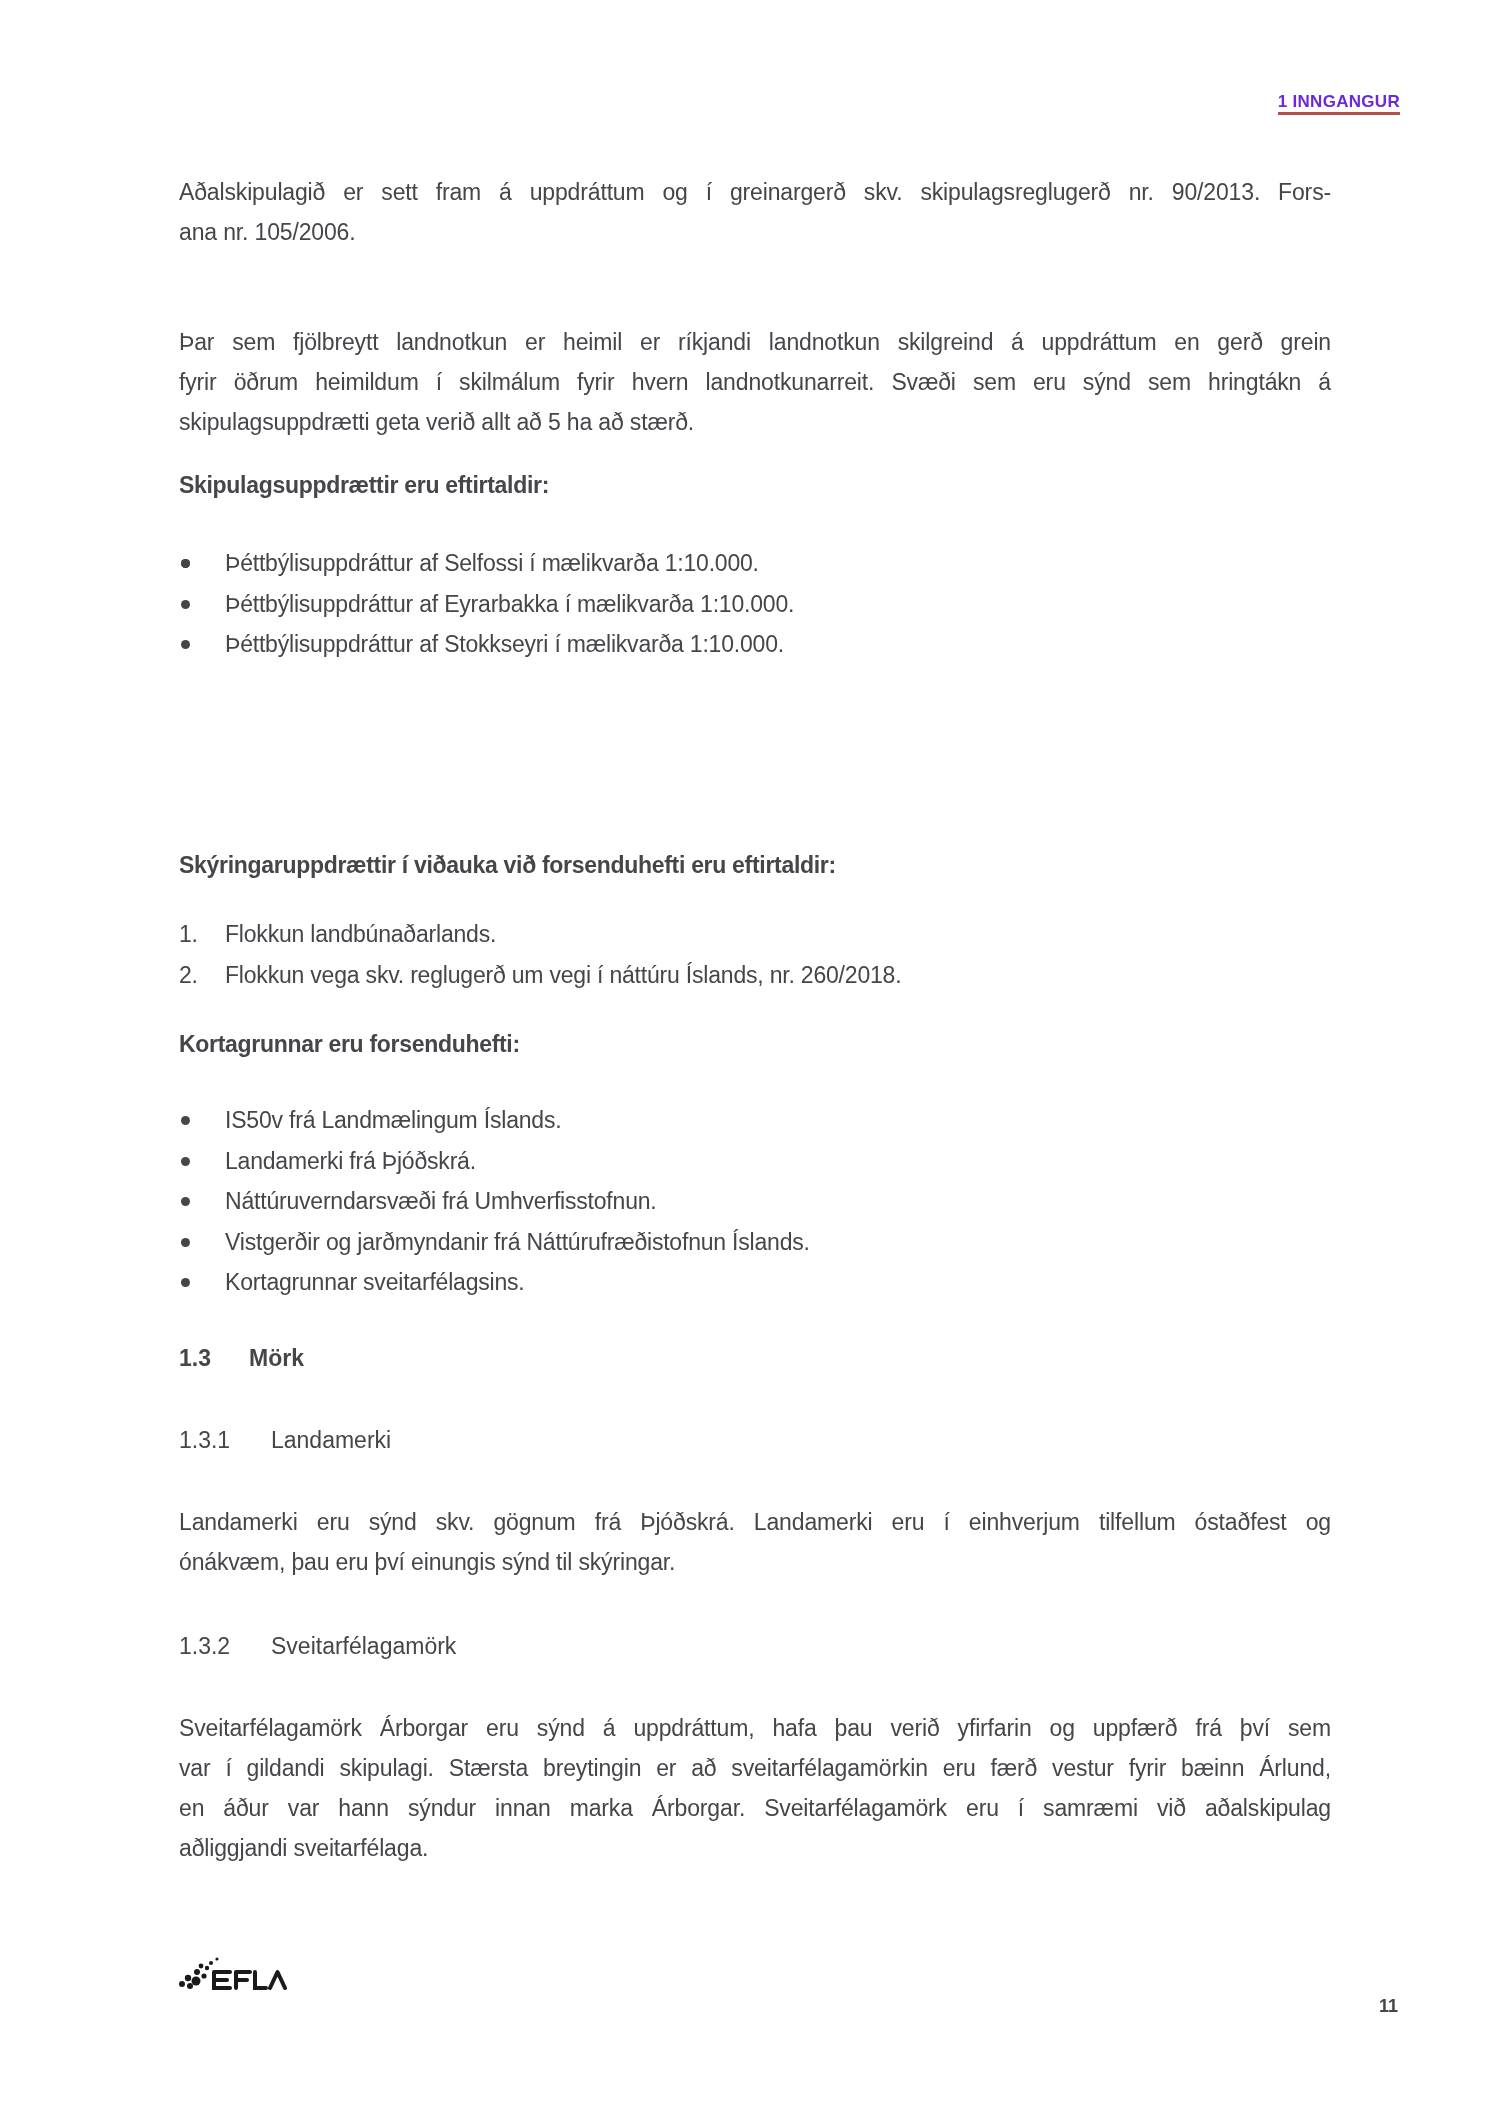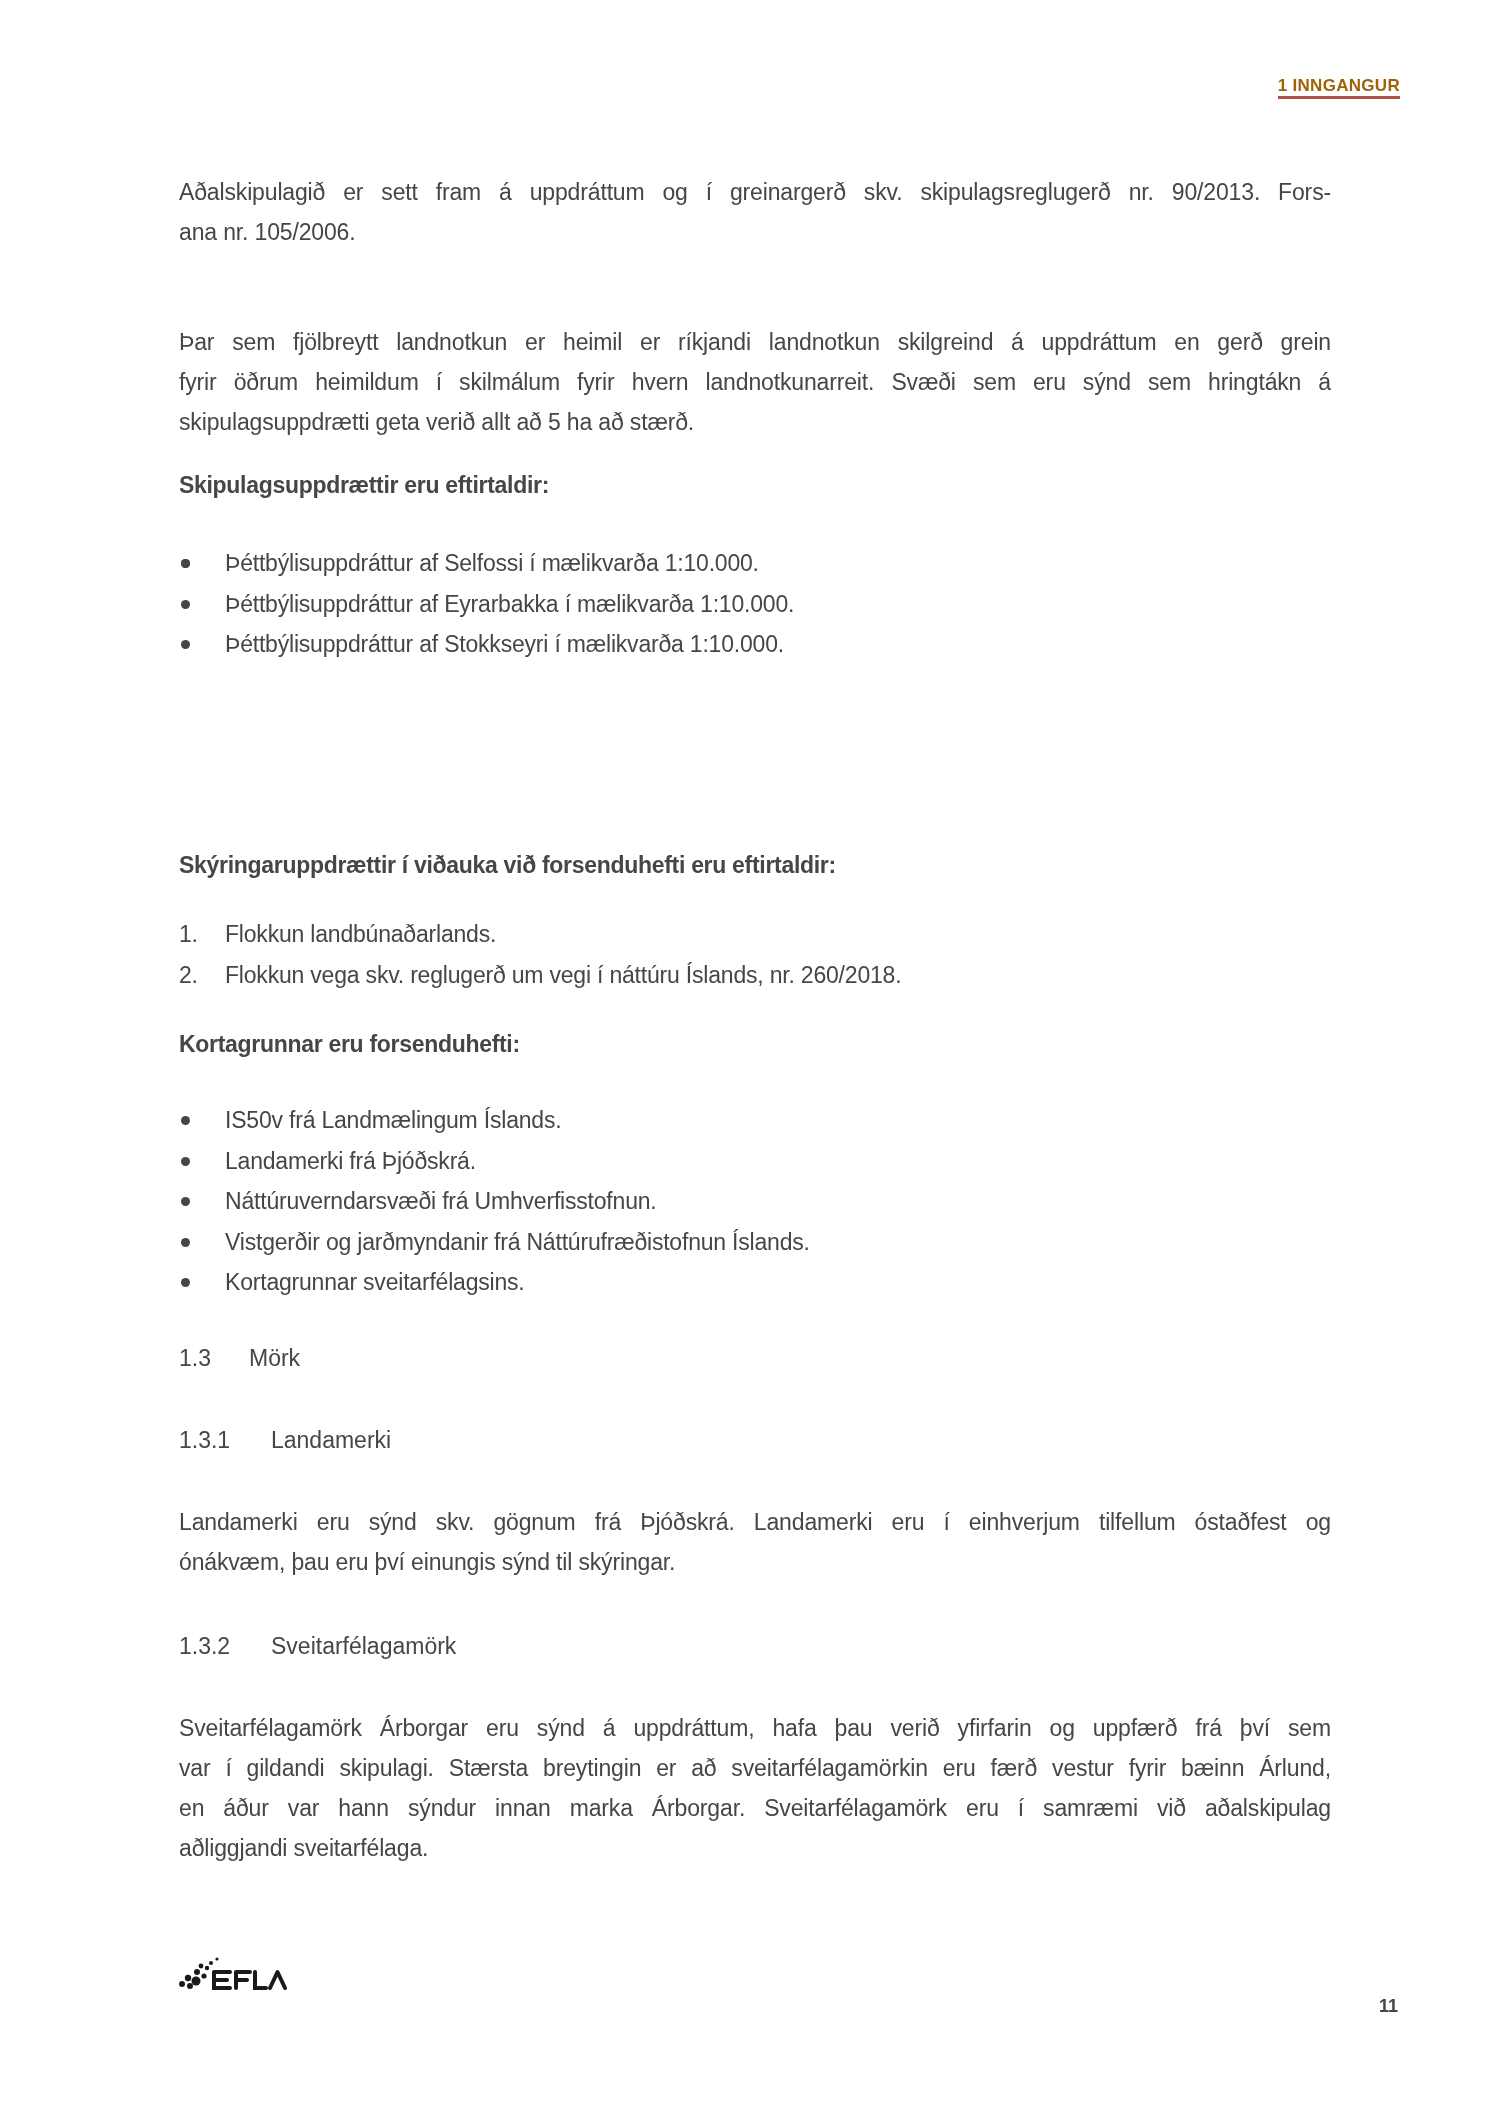--- a/index.html
+++ b/index.html
@@ -17,24 +17,24 @@
     }
     .page {
       position: absolute;
       left: 0; top: 0;
       width: 1500px;
       height: 2122px;
     }
     .running-header {
       position: absolute;
       right: 100px;
-      top: 76px;
+      top: 92px;
       font-size: 17px;
       font-weight: bold;
-      color: #a16207;
+      color: #6d28d9;
       letter-spacing: 0.3px;
       border-bottom: 3px solid #b0504a;
       padding-bottom: 0px;
       line-height: 20px;
     }
     .para {
       position: absolute;
       left: 179px;
       width: 1152px;
       font-size: 23px;
@@ -90,21 +90,21 @@
       background: #45454a;
       position: absolute;
       left: 2px;
       top: 16px;
     }
     .section-h2 {
       position: absolute;
       left: 179px;
       top: 1338px;
       font-size: 23px;
-      font-weight: normal;
+      font-weight: bold;
       line-height: 40px;
       margin: 0;
     }
     .section-h2 .num { display: inline-block; width: 70px; }
     .section-h3 {
       position: absolute;
       left: 179px;
       font-size: 23px;
       line-height: 40px;
       margin: 0;

